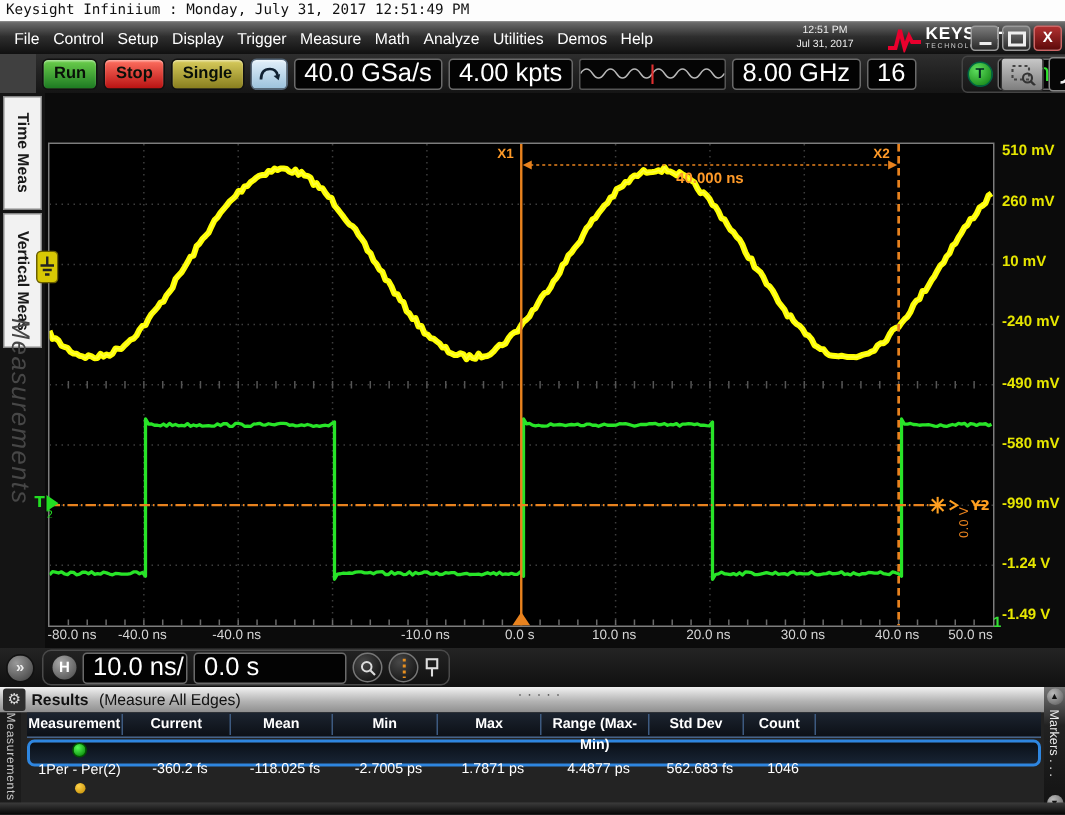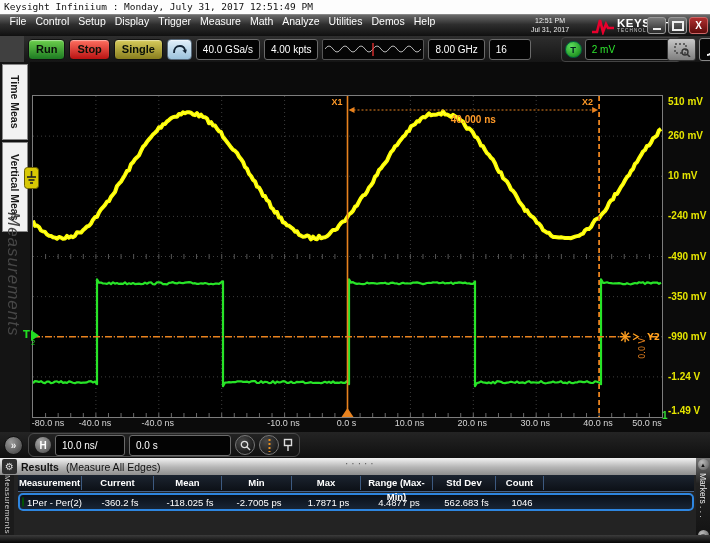--- a/index.html
+++ b/index.html
@@ -5,21 +5,21 @@
   html,body{margin:0;padding:0;background:#222;}
   .screen{position:relative;width:710px;height:543px;background:#404040;overflow:hidden;
           font-family:"Liberation Sans","DejaVu Sans",sans-serif;-webkit-font-smoothing:none;}
   
   .titlebar{position:absolute;left:0;top:0;width:710px;height:14px;background:#fdfdfd;
             color:#111;font-family:"DejaVu Sans Mono",monospace;font-size:9.5px;line-height:14px;
             padding-left:4px;box-sizing:border-box;}
   
   .menubar{position:absolute;left:0;top:14px;width:710px;height:22px;
            background:linear-gradient(#6a6a6a,#2e2e2e 45%,#101010);border-top:1px solid #888;
-           box-sizing:border-box;display:flex;color:#fff;}
+           box-sizing:border-box;display:flex;align-items:center;color:#fff;}
   .menuitems{display:flex;gap:0;padding-left:5px;}
   .menuitem{font-size:10.5px;padding:0 4.5px;cursor:default;}
   .clock{position:absolute;left:510px;top:1px;width:80px;text-align:center;color:#eee;
          font-size:7px;line-height:9px;}
   .brand{position:absolute;left:592px;top:0;height:22px;display:flex;align-items:center;gap:3px;}
   .brandtxt{line-height:1;}
   .brandname{font-size:11.5px;font-weight:bold;color:#fff;letter-spacing:.5px;}
   .brandsub{font-size:4.6px;color:#ccc;letter-spacing:1.1px;}
   .winbtns{position:absolute;right:2px;top:2px;display:flex;gap:2px;}
   .winbtn{width:17px;height:15px;border:1px solid #999;border-radius:3px;
@@ -33,21 +33,21 @@
            background:linear-gradient(#2e2e2e,#151515);display:flex;align-items:center;gap:4px;
            padding:0 4px;box-sizing:border-box;margin-left:24px;}
   .tbtn{height:19px;border-radius:4px;border:1px solid #111;color:#091009;font-size:11px;font-weight:bold;
         display:flex;align-items:center;justify-content:center;padding:0 7px;
         box-shadow:inset 0 1px 1px rgba(255,255,255,.45);}
   .tbtn.run{background:linear-gradient(#6cd04c,#1d7a22);}
   .tbtn.stop{background:linear-gradient(#ff7060,#b81212);}
   .tbtn.single{background:linear-gradient(#d8cc5c,#887e1e);}
   .tbtn.touch{background:linear-gradient(#e2f0fa,#9cc2dc);padding:0 4px;border-color:#567;}
   .vbox{height:19px;background:#030303;border:1px solid #6a6a6a;border-radius:3px;color:#fff;
-        font-size:10px;display:flex;align-items:center;padding:0 6px;white-space:nowrap;}
+        font-size:17px;display:flex;align-items:center;padding:0 6px;white-space:nowrap;}
   .preview{width:100px;height:19px;background:#050505;border:1px solid #555;border-radius:2px;
            display:flex;align-items:center;justify-content:center;}
   .triggrp{display:flex;align-items:center;gap:3px;border:1px solid #444;border-radius:4px;
            padding:1px 3px;margin-left:26px;}
   .tbadge{width:15px;height:15px;border-radius:50%;background:radial-gradient(circle at 35% 30%,#5ee05e,#0d7a0d);
           border:1px solid #064;color:#022;font-size:9.5px;font-weight:bold;display:flex;align-items:center;justify-content:center;}
   .vbox.trig{width:78px;color:#2ee62e;}
   .tb-right{position:absolute;right:2px;top:2px;display:flex;gap:3px;}
   .graybtn{width:27px;height:21px;border-radius:3px;border:1px solid #333;
            background:linear-gradient(#c8c8c8,#7e7e7e);display:flex;align-items:center;justify-content:center;}
@@ -121,21 +121,21 @@
   .thead{display:grid;grid-template-columns:64px 72px 68px 70px 69px 72px 63px 48px 1fr;
          height:16px;background:linear-gradient(#1c2430,#0c1016);border-bottom:1px solid #45638a;
          align-items:center;margin-left:4px;margin-right:2px;}
   .thead span{color:#fff;font-size:9.5px;font-weight:bold;text-align:center;
               border-right:1px solid #3d5a80;line-height:14px;height:14px;}
   .thead span:last-child{border-right:none;}
   .trow{display:grid;grid-template-columns:64px 72px 68px 70px 69px 72px 63px 48px 1fr;
         height:14px;margin:1px 2px 0 4px;align-items:center;border:2px solid #2e86e0;border-radius:5px;
         background:linear-gradient(#0a1018,#182434);}
   .trow span{color:#fff;font-size:9.5px;text-align:center;white-space:nowrap;}
-  .mcell{display:flex;align-items:center;gap:3px;padding-left:2px;}
+  .mcell{display:flex;align-items:center;gap:3px;padding-left:2px;flex-direction:column;}
   .dotgreen{width:8px;height:8px;border-radius:50%;background:radial-gradient(circle at 35% 30%,#5f5,#070);border:1px solid #050;}
   .dotyellow{width:7px;height:7px;border-radius:50%;background:radial-gradient(circle at 35% 30%,#ffd24a,#c08a00);}
   .botstrip{position:absolute;left:0;top:77px;width:710px;height:8px;background:linear-gradient(#3c3c3c,#060606);}
 </style>
 </head>
 <body>
 
 <div class="screen">
 
   <div class="titlebar">Keysight Infiniium : Monday, July 31, 2017 12:51:49 PM</div>
@@ -387,21 +387,21 @@
         <div class="curslabel" style="left:549.1px;top:1px;">X2</div>
         <div class="deltalabel" style="left: 440.3px; top: 18px;">40.000 ns</div>
       </div>
 
     <div class="ylabels" id="yticks">
         <span style="top: 6px;">510 mV</span>
         <span style="top: 40.125px;">260 mV</span>
         <span style="top: 80.25px;">10 mV</span>
         <span style="top: 120.375px;">-240 mV</span>
         <span style="top: 160.5px;">-490 mV</span>
-        <span style="top: 200.625px;">-350 mV</span>
+        <span style="top: 200.625px;">-580 mV</span>
         <span style="top: 240.75px;">-990 mV</span>
         <span style="top: 280.875px;">-1.24 V</span>
         <span style="top: 315px;">-1.49 V</span>
       </div>
     <div class="xlabels" id="xticks">
         <span style="left: 16px;">-80.0 ns</span>
         <span style="left: 62.9px;">-40.0 ns</span>
         <span style="left: 125.8px;">-40.0 ns</span>
         <span style="left: 188.7px; margin-top: 32px;">-20.0 ns</span>
         <span style="left: 251.6px;">-10.0 ns</span>

